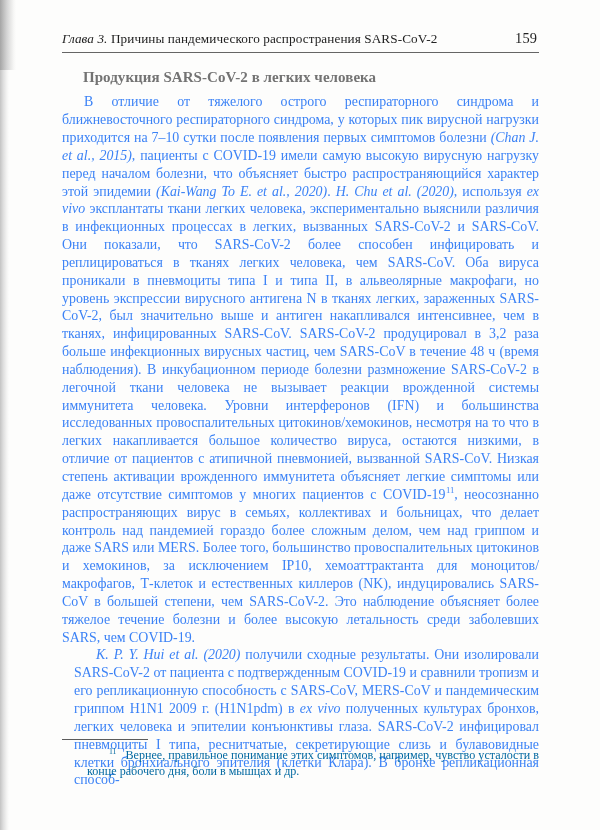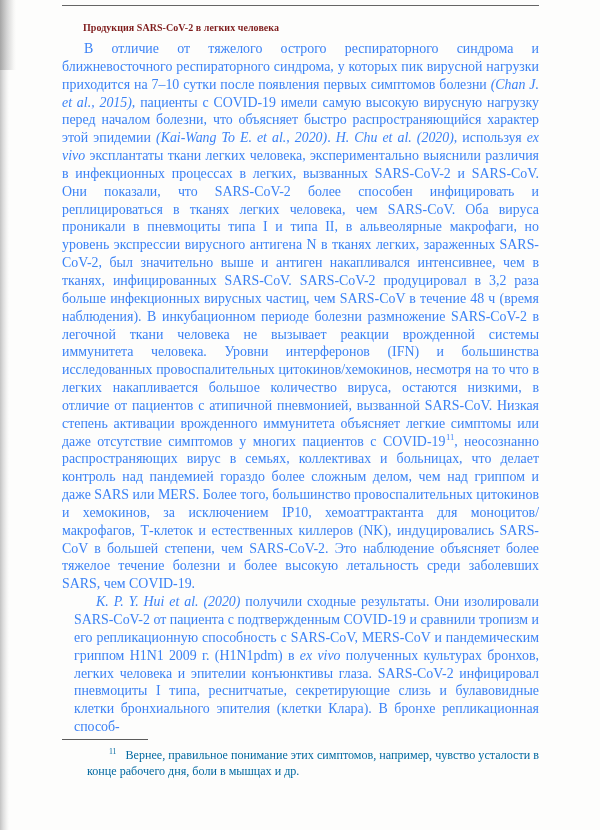--- a/index.html
+++ b/index.html
@@ -63,25 +63,25 @@
   .runhead-rule {
     margin-top: 5px;
     border-bottom: 1.1px solid #4a4a4a;
     width: 100%;
     opacity: .85;
   }
 
   
   .section-heading {
     font-weight: bold;
-    font-size: 10px;
+    font-size: 15px;
     margin-top: 16px;
     text-indent: 21px;
     letter-spacing: .05px;
-    color: #7f1d1d;
+    color: #737373;
   }
 
   
   .body-text {
     margin-top: 7px;
     font-size: 13.9px;
     line-height: 17.85px;
     text-align: justify;
     text-justify: inter-word;
     hyphens: manual;
@@ -131,20 +131,27 @@
 </head>
 <body>
 
 <div class="page">
 
   <div class="gutter-shadow"></div>
   <div class="gutter-shadow-top"></div>
 
   <div class="content">
 
+    <div class="runhead">
+      <div class="runhead-left">
+        <span class="runhead-chapter">Глава 3.</span>
+        <span>Причины пандемического распространения SARS-CoV-2</span>
+      </div>
+      <div class="runhead-page">159</div>
+    </div>
     <div class="runhead-rule"></div>
 
     <div class="section-heading">Продукция SARS-CoV-2 в легких человека</div>
 
     <div class="body-text">
       <p><span>В отличие от тяжелого острого респираторного синдрома и ближневосточного респираторного синдрома, у которых пик вирусной нагрузки приходится на 7–10 сутки после появления первых симптомов болезни </span><span class="cit">(Chan J. et al., 2015)</span><span>, пациенты с COVID-19 имели самую высокую вирусную нагрузку перед началом болезни, что объясняет быстро распространяющийся характер этой эпидемии </span><span class="cit">(Kai-Wang To E. et al., 2020)</span><span>. </span><span class="cit">H. Chu et al. (2020)</span><span>, используя </span><span class="cit">ex vivo</span><span> эксплантаты ткани легких человека, экспериментально выяснили различия в инфекционных процессах в легких, вызванных SARS-CoV-2 и SARS-CoV. Они показали, что SARS-CoV-2 более способен инфицировать и реплицироваться в тканях легких человека, чем SARS-CoV. Оба вируса проникали в пневмоциты типа I и типа II, в альвеолярные макрофаги, но уровень экспрессии вирусного антигена N в тканях легких, зараженных SARS-CoV-2, был значительно выше и антиген накапливался интенсивнее, чем в тканях, инфицированных SARS-CoV. SARS-CoV-2 продуцировал в 3,2 раза больше инфекционных вирусных частиц, чем SARS-CoV в течение 48 ч (время наблюдения). В инкубационном периоде болезни размножение SARS-CoV-2 в легочной ткани человека не вызывает реакции врожденной системы иммунитета человека. Уровни интерферонов (IFN) и большинства исследованных провоспалительных цитокинов/хемокинов, несмотря на то что в легких накапливается большое количество вируса, остаются низкими, в отличие от пациентов с атипичной пневмонией, вызванной SARS-CoV. Низкая степень активации врожденного иммунитета объясняет легкие симптомы или даже отсутствие симптомов у многих пациентов с COVID-19</span><sup class="fn">11</sup><span>, неосознанно распространяющих вирус в семьях, коллективах и больницах, что делает контроль над пандемией гораздо более сложным делом, чем над гриппом и даже SARS или MERS. Более того, большинство провоспалительных цитокинов и хемокинов, за исключением IP10, хемоаттрактанта для моноцитов/макрофагов, Т-клеток и естественных киллеров (NK), индуцировались SARS-CoV в большей степени, чем SARS-CoV-2. Это наблюдение объясняет более тяжелое течение болезни и более высокую летальность среди заболевших SARS, чем COVID-19.</span></p>
       <p><span class="cit">K. P. Y. Hui et al. (2020)</span><span> получили сходные результаты. Они изолировали SARS-CoV-2 от пациента с подтвержденным COVID-19 и сравнили тропизм и его репликационную способность с SARS-CoV, MERS-CoV и пандемическим гриппом H1N1 2009 г. (H1N1pdm) в </span><span class="cit">ex vivo</span><span> полученных культурах бронхов, легких человека и эпителии конъюнктивы глаза. SARS-CoV-2 инфицировал пневмоциты I типа, реснитчатые, секретирующие слизь и булавовидные клетки бронхиального эпителия (клетки Клара). В бронхе репликационная способ-</span></p>
     </div>
 
   </div>

